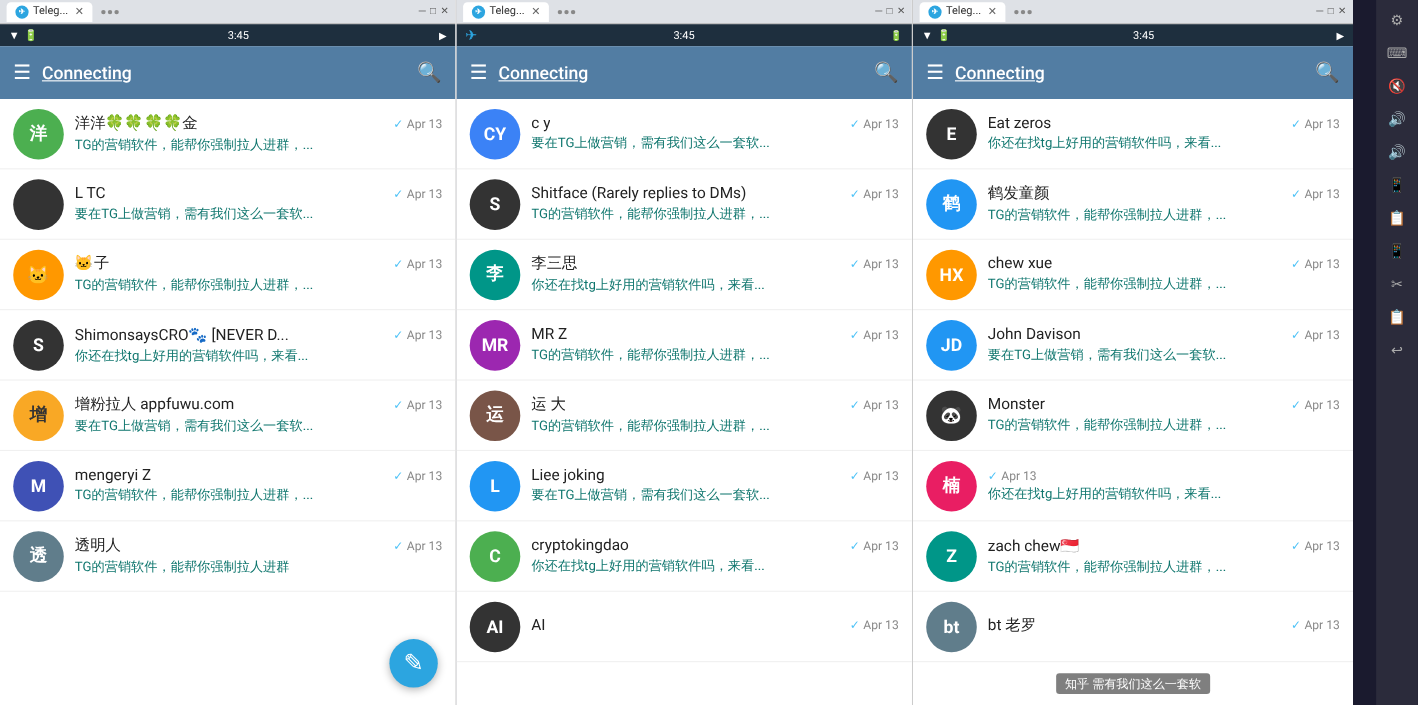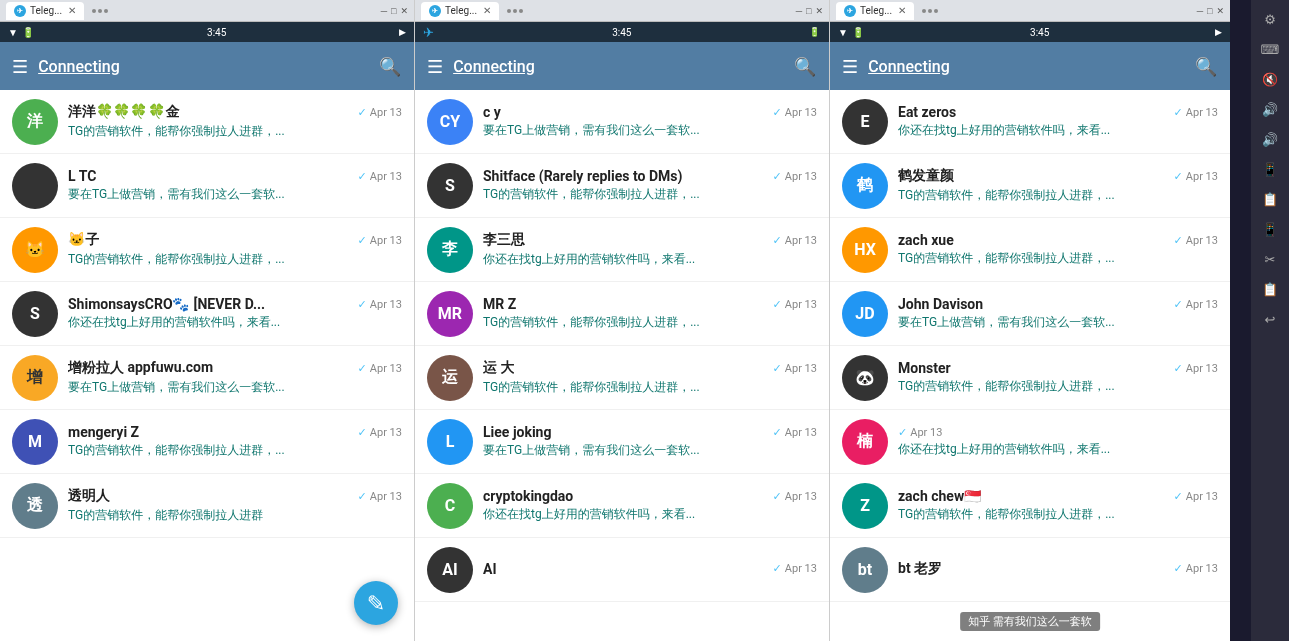--- a/index.html
+++ b/index.html
@@ -132,21 +132,21 @@
       font-size: 16px; font-weight: bold; color: white;
       overflow: hidden;
       background: #ccc;
     }
 
     .chat-content { flex: 1; overflow: hidden; }
     .chat-top {
       display: flex; justify-content: space-between; align-items: center; margin-bottom: 2px;
     }
     .chat-name {
-      font-size: 14px; font-weight: 700; color: #222;
+      font-size: 14px; font-weight: 400; color: #222;
       overflow: hidden; text-overflow: ellipsis; white-space: nowrap;
       max-width: 220px;
     }
     .chat-meta {
       display: flex; align-items: center; gap: 3px; font-size: 11px; color: #888; flex-shrink: 0;
     }
     .check-icon { color: #4fc3f7; font-size: 11px; }
     .chat-preview {
       font-size: 12px; color: #0f766e;
       overflow: hidden; text-overflow: ellipsis; white-space: nowrap;
@@ -558,21 +558,21 @@
                   <span>Apr 13</span>
                 </div>
               </div>
               <div class="chat-preview">TG的营销软件，能帮你强制拉人进群，...</div>
             </div>
           </div>
           <div class="chat-item">
             <div class="avatar av-orange">HX</div>
             <div class="chat-content">
               <div class="chat-top">
-                <span class="chat-name">zach xue</span>
+                <span class="chat-name">chew xue</span>
                 <div class="chat-meta">
                   <span class="check-icon">✓</span>
                   <span>Apr 13</span>
                 </div>
               </div>
               <div class="chat-preview">TG的营销软件，能帮你强制拉人进群，...</div>
             </div>
           </div>
           <div class="chat-item">
             <div class="avatar av-blue">JD</div>

